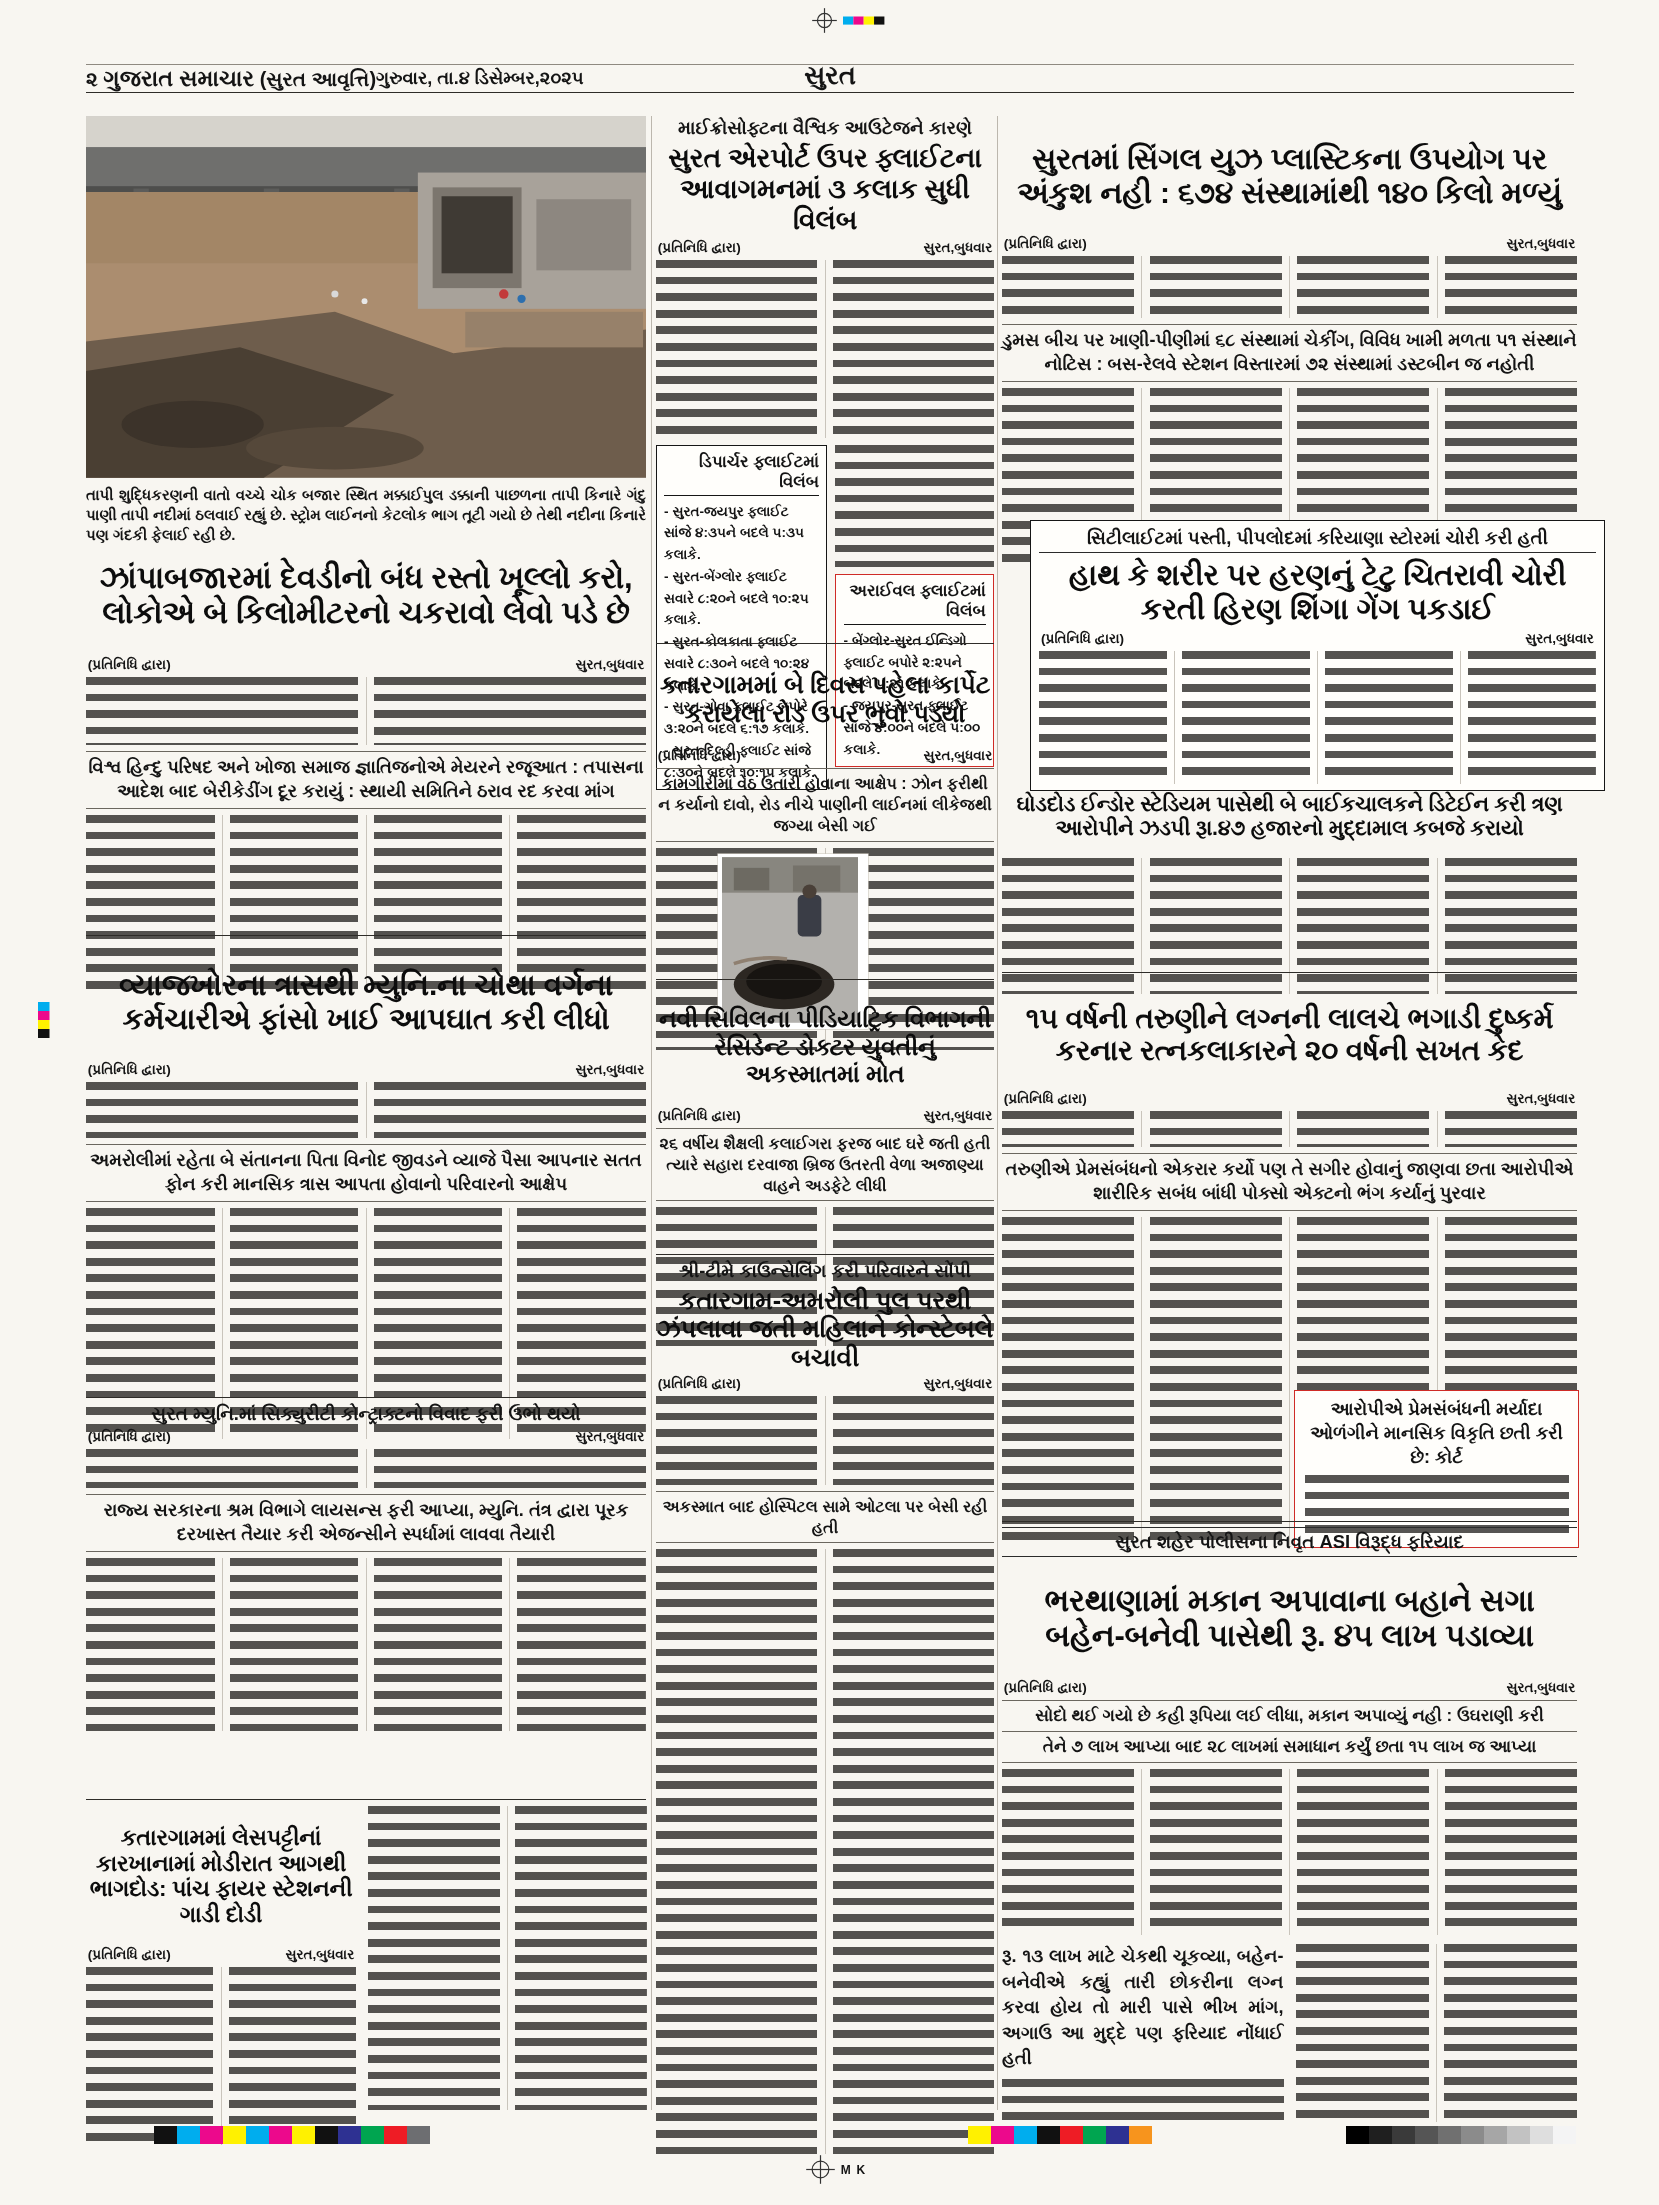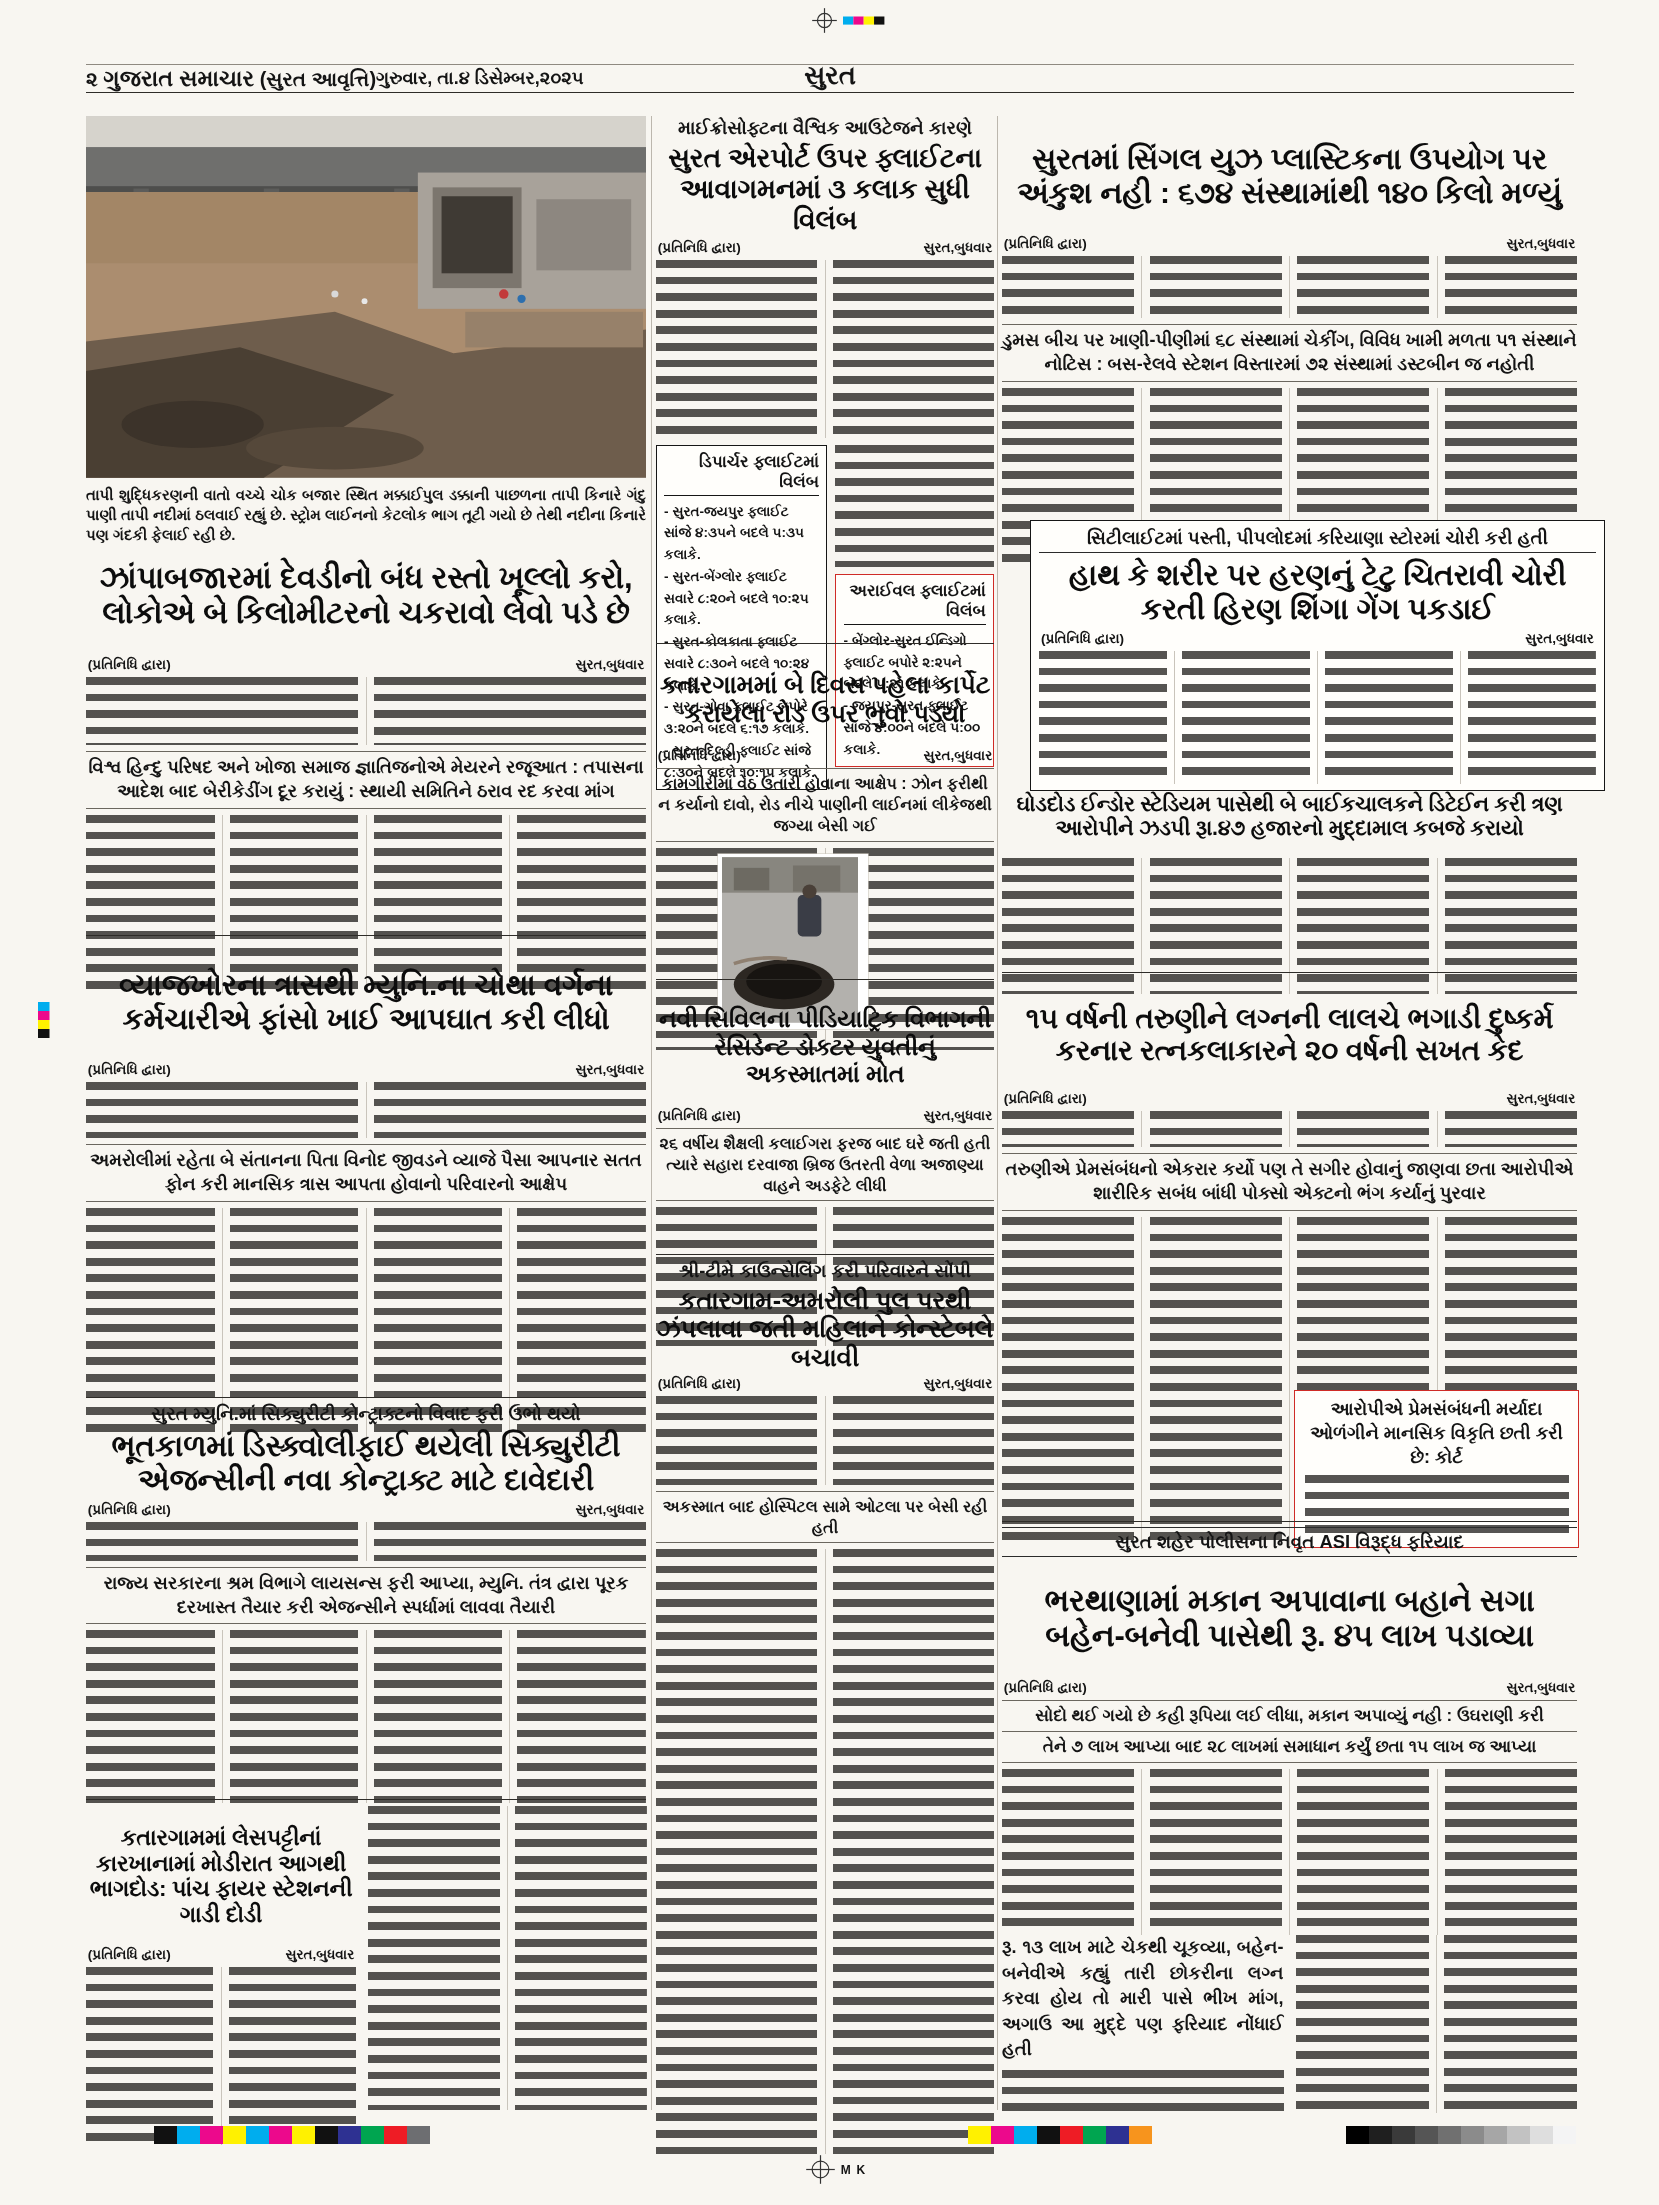--- a/index.html
+++ b/index.html
@@ -142,21 +142,20 @@
       <div class="tx"></div>
       <div class="tx"></div>
       <div class="tx"></div>
       <div class="tx"></div>
     </div>
 </section>
 <div class="rule" style="left:86px;top:1397px;width:560px"></div>
 
 <section class="art" style="left:86px;top:1403px;width:560px">
   <div class="kick">સુરત મ્યુનિ.માં સિક્યુરીટી કોન્ટ્રાક્ટનો વિવાદ ફરી ઉભો થયો</div>
-  <h2 class="hl" style="font-size:30px;margin:3.6px 0">ભૂતકાળમાં ડિસ્ક્વોલીફાઈ થયેલી સિક્યુરીટી એજન્સીની નવા કોન્ટ્રાક્ટ માટે દાવેદારી</h2>
   <div class="byl">
     <span>(પ્રતિનિધિ દ્વારા)</span>
     <span>સુરત,બુધવાર</span>
   </div>
   <div class="cols" style="height:39px">
       <div class="tx"></div>
       <div class="tx"></div>
     </div>
   <div class="sub lined" style="margin:6px 0">રાજ્ય સરકારના શ્રમ વિભાગે લાયસન્સ ફરી આપ્યા, મ્યુનિ. તંત્ર દ્વારા પૂરક દરખાસ્ત તૈયાર કરી એજન્સીને સ્પર્ધામાં લાવવા તૈયારી</div>
   <div class="cols" style="height:173px">
@@ -366,21 +365,21 @@
     <span>સુરત,બુધવાર</span>
   </div>
   <div class="sub lined" style="font-size:17px">સોદો થઈ ગયો છે કહી રૂપિયા લઈ લીધા, મકાન અપાવ્યું નહી : ઉઘરાણી કરી</div>
   <div class="sub" style="font-size:17px;border-bottom:0.6px solid #6b675f;padding:3.6px 0">તેને ૭ લાખ આપ્યા બાદ ૨૮ લાખમાં સમાધાન કર્યું છતા ૧૫ લાખ જ આપ્યા</div>
   <div class="cols" style="height:166px;margin-top:6px">
       <div class="tx"></div>
       <div class="tx"></div>
       <div class="tx"></div>
       <div class="tx"></div>
     </div>
-  <div style="display:flex;gap:12px;margin-top:0;height:178px">
+  <div style="display:flex;gap:12px;margin-top:9px;height:178px">
     <div style="flex:1">
       <div class="quote">રૂ. ૧૩ લાખ માટે ચેકથી ચૂકવ્યા, બહેન-બનેવીએ કહ્યું તારી છોકરીના લગ્ન કરવા હોય તો મારી પાસે ભીખ માંગ, અગાઉ આ મુદ્દે પણ ફરિયાદ નોંધાઈ હતી</div>
       <div class="tx" style="height:41px;margin-top:7.1px"></div>
     </div>
     <div class="cols" style="flex:1">
         <div class="tx"></div>
         <div class="tx"></div>
       </div>
   </div>
 </section>

